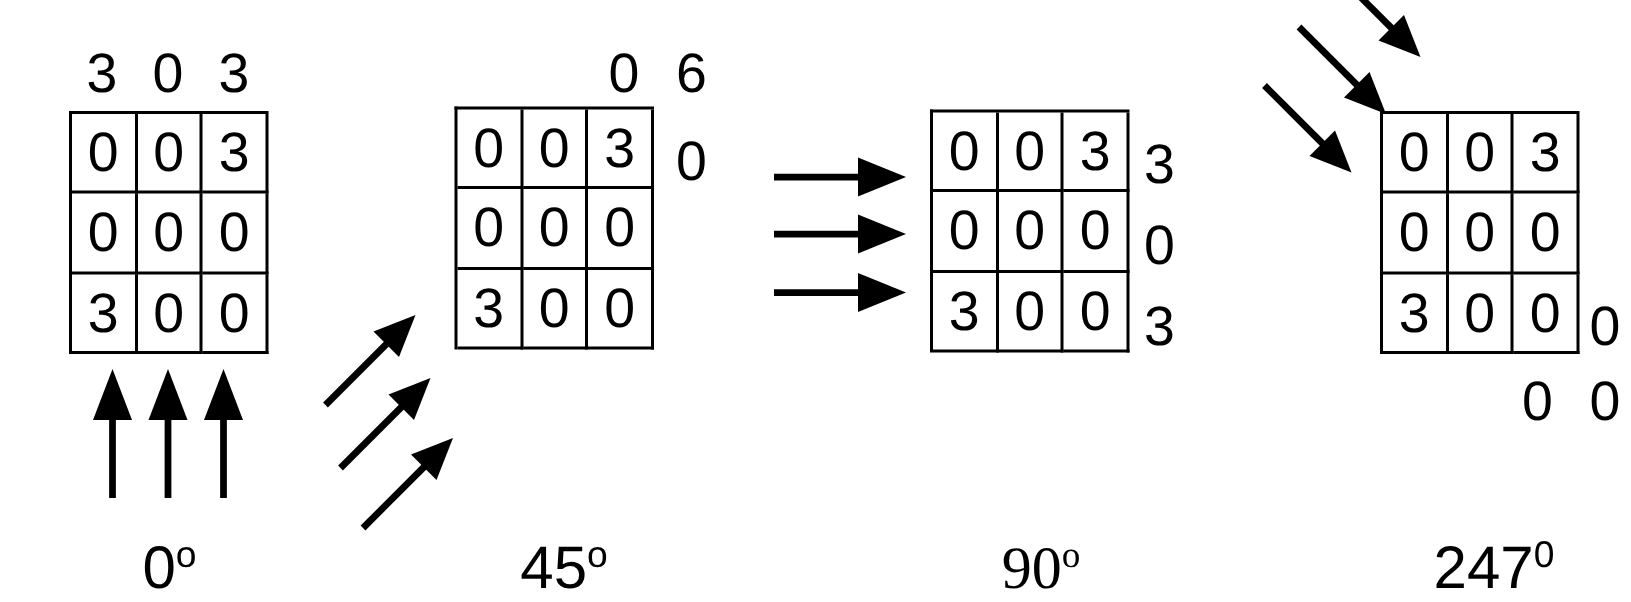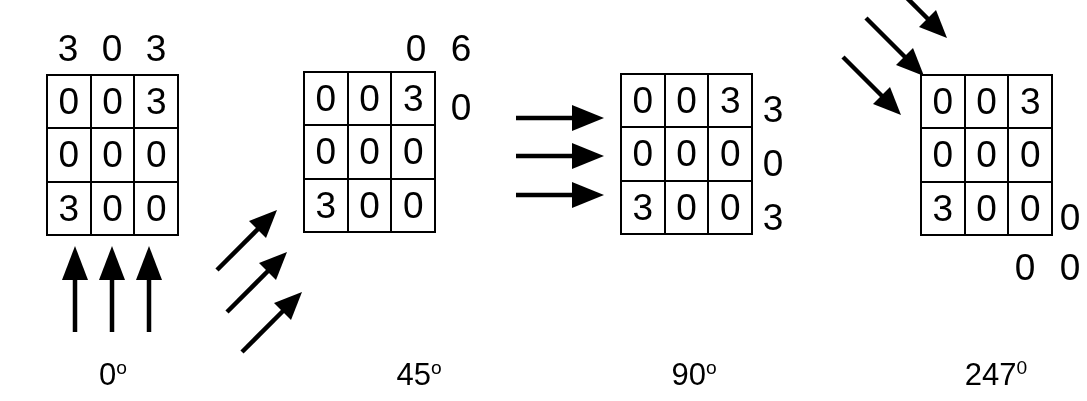--- a/index.html
+++ b/index.html
@@ -46,21 +46,21 @@
     font-size: 37px;
     line-height: 1;
     text-align: center;
     width: 34px;
     margin-left: -17px;
   }
 
   
   .caption {
     position: absolute;
-    font-size: 31px;
+    font-size: 40px;
     line-height: 1;
     white-space: nowrap;
     transform: translateX(-50%);
     text-align: right;
   }
   .caption sup {
     font-size: 0.62em;
     vertical-align: super;
     line-height: 0;
   }
@@ -156,21 +156,21 @@
       <div class="cell">0</div>
       <div class="cell">0</div>
       <div class="cell">0</div>
       <div class="cell">3</div>
       <div class="cell">0</div>
       <div class="cell">0</div>
     </div>
 
     <div class="num" style="left:461px; top:89px;">0</div>
 
-    <div class="caption" style="left:376px; top:359px;margin-left:43px;">
+    <div class="caption" style="left:376px; top:359px;">
       <span>45</span><sup>o</sup>
     </div>
   </div>
 
   <div>
     <div class="grid" style="left:620px; top:73px; width:133px; height:162px;">
       <div class="cell">0</div>
       <div class="cell">0</div>
       <div class="cell">3</div>
       <div class="cell">0</div>
@@ -178,21 +178,21 @@
       <div class="cell">0</div>
       <div class="cell">3</div>
       <div class="cell">0</div>
       <div class="cell">0</div>
     </div>
 
     <div class="num" style="left:773px; top:91px;">3</div>
     <div class="num" style="left:773px; top:145px;">0</div>
     <div class="num" style="left:773px; top:199px;">3</div>
 
-    <div class="caption" style="left:694px; top:359px;">
+    <div class="caption" style="left:694px; top:359px;font-family:Liberation Serif, serif;">
       <span>90</span><sup>o</sup>
     </div>
   </div>
 
   <div>
     <div class="grid" style="left:920px; top:74px; width:133px; height:162px;">
       <div class="cell">0</div>
       <div class="cell">0</div>
       <div class="cell">3</div>
       <div class="cell">0</div>

